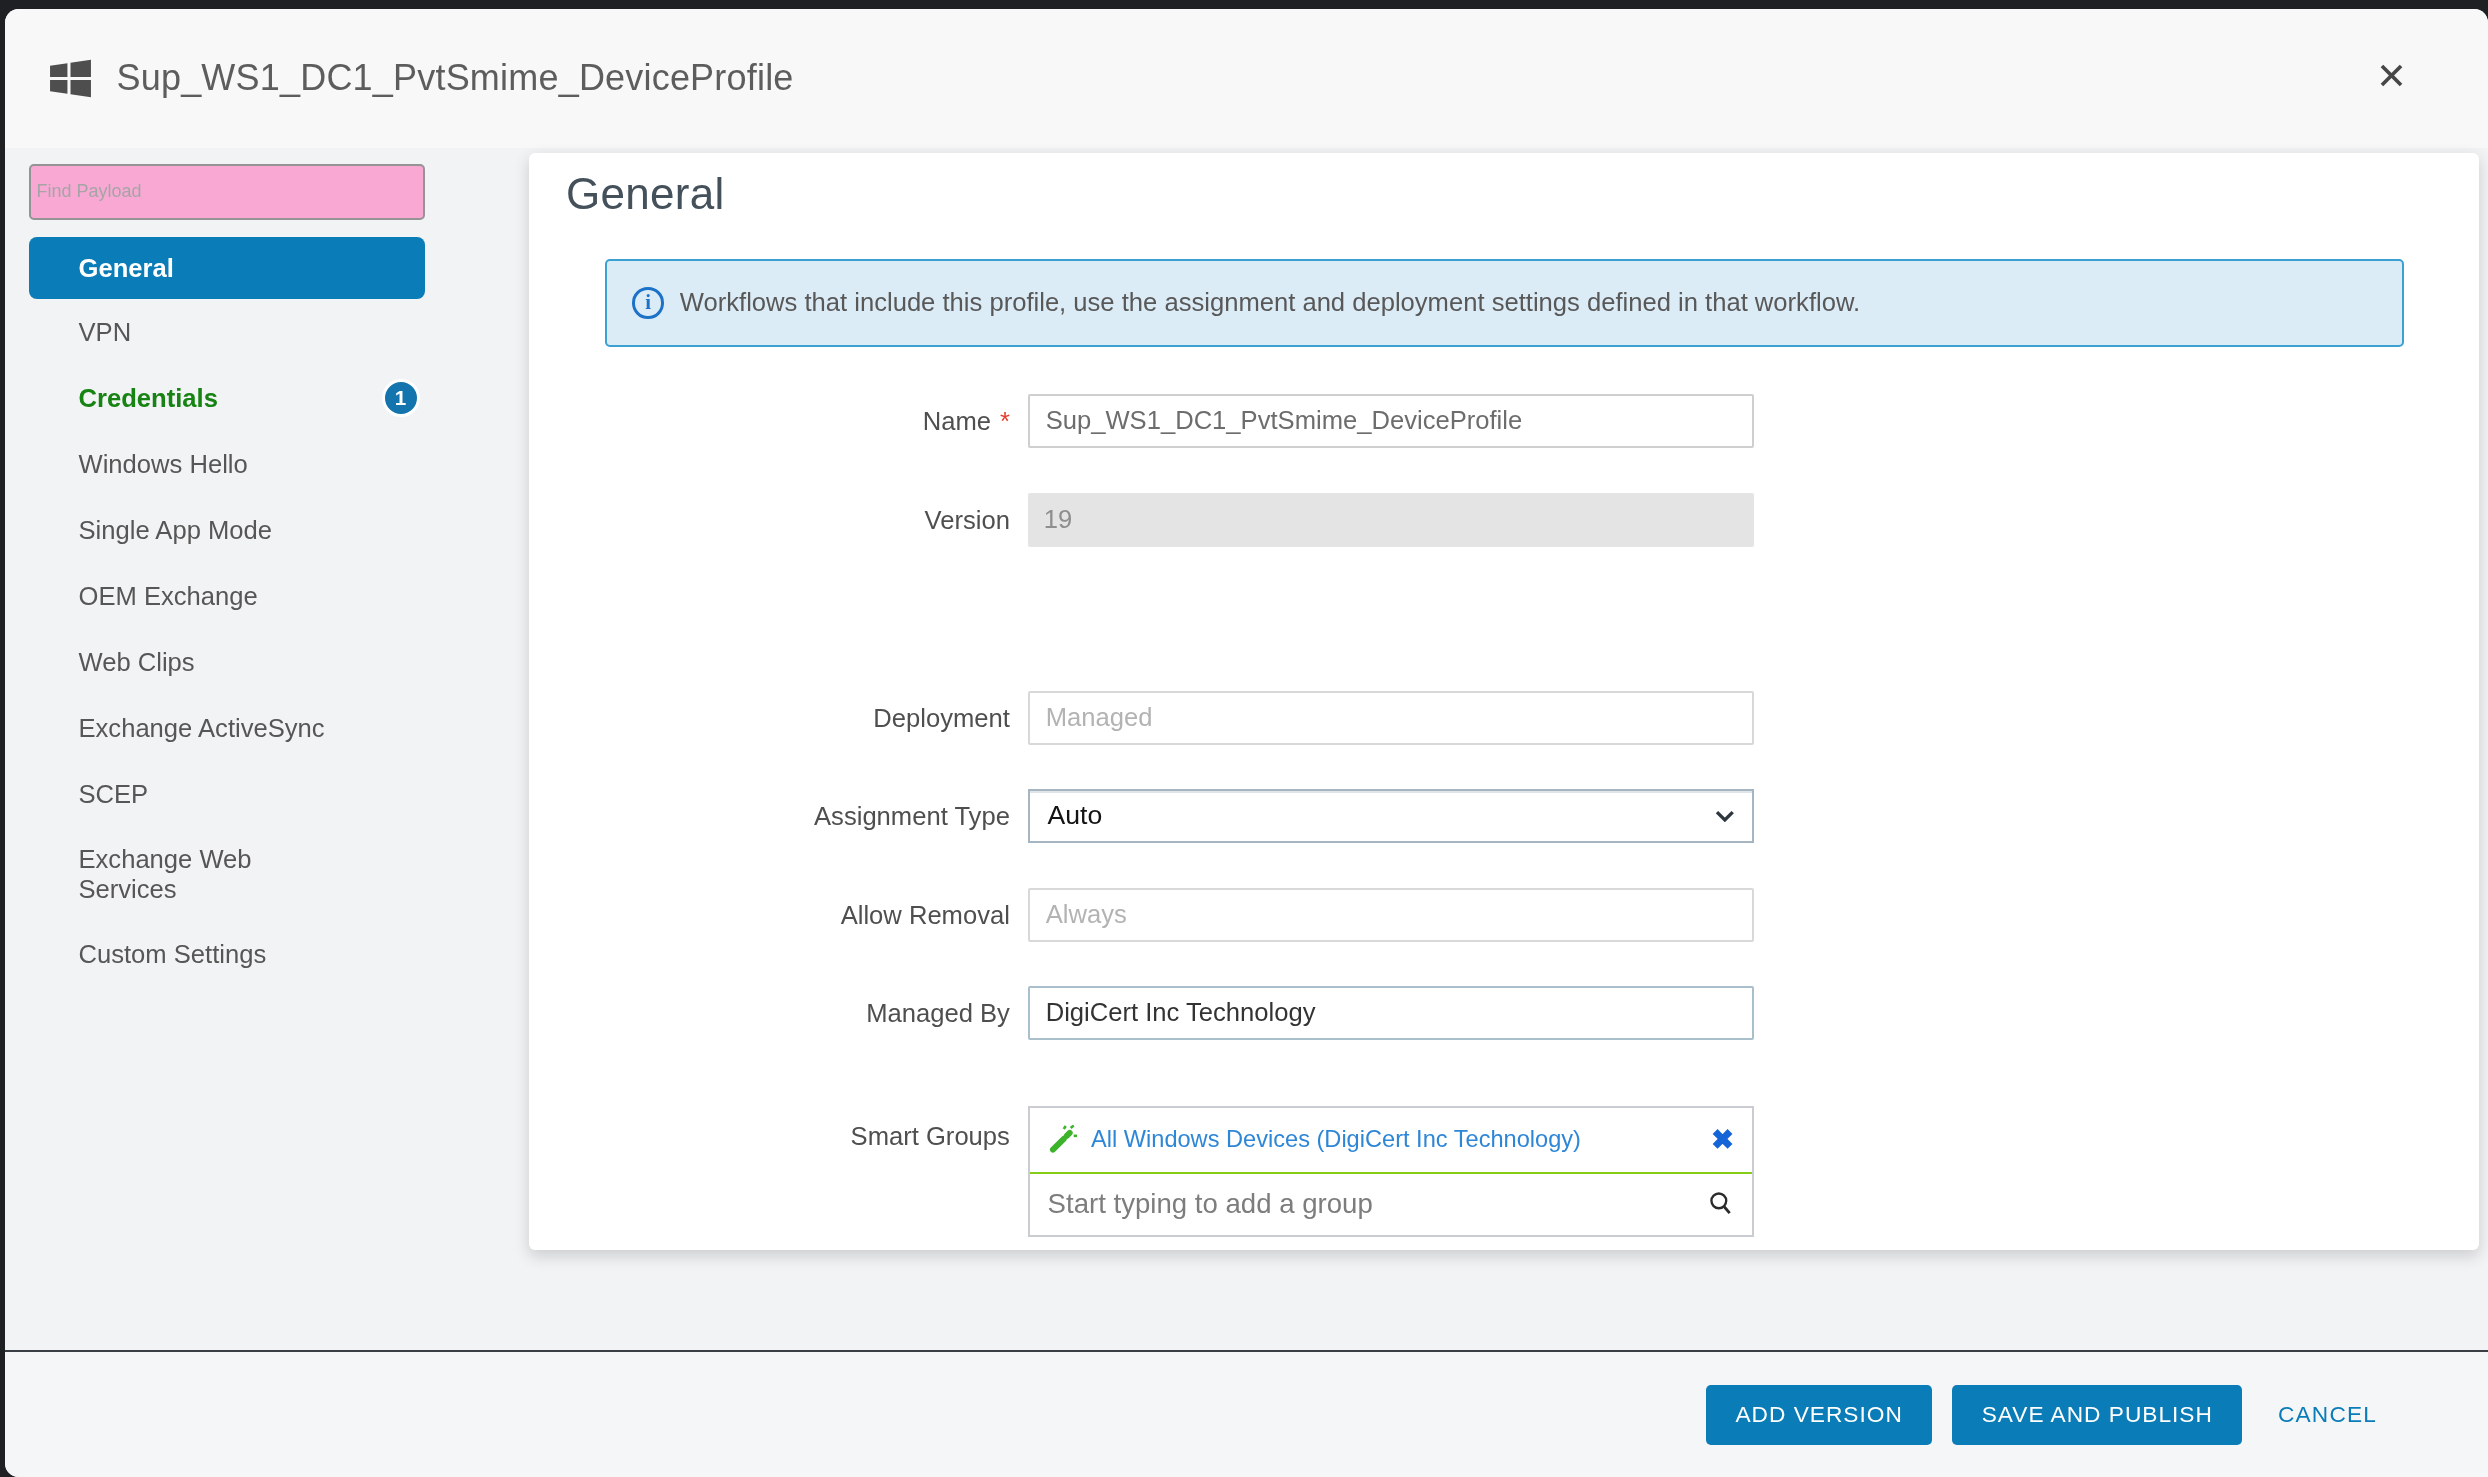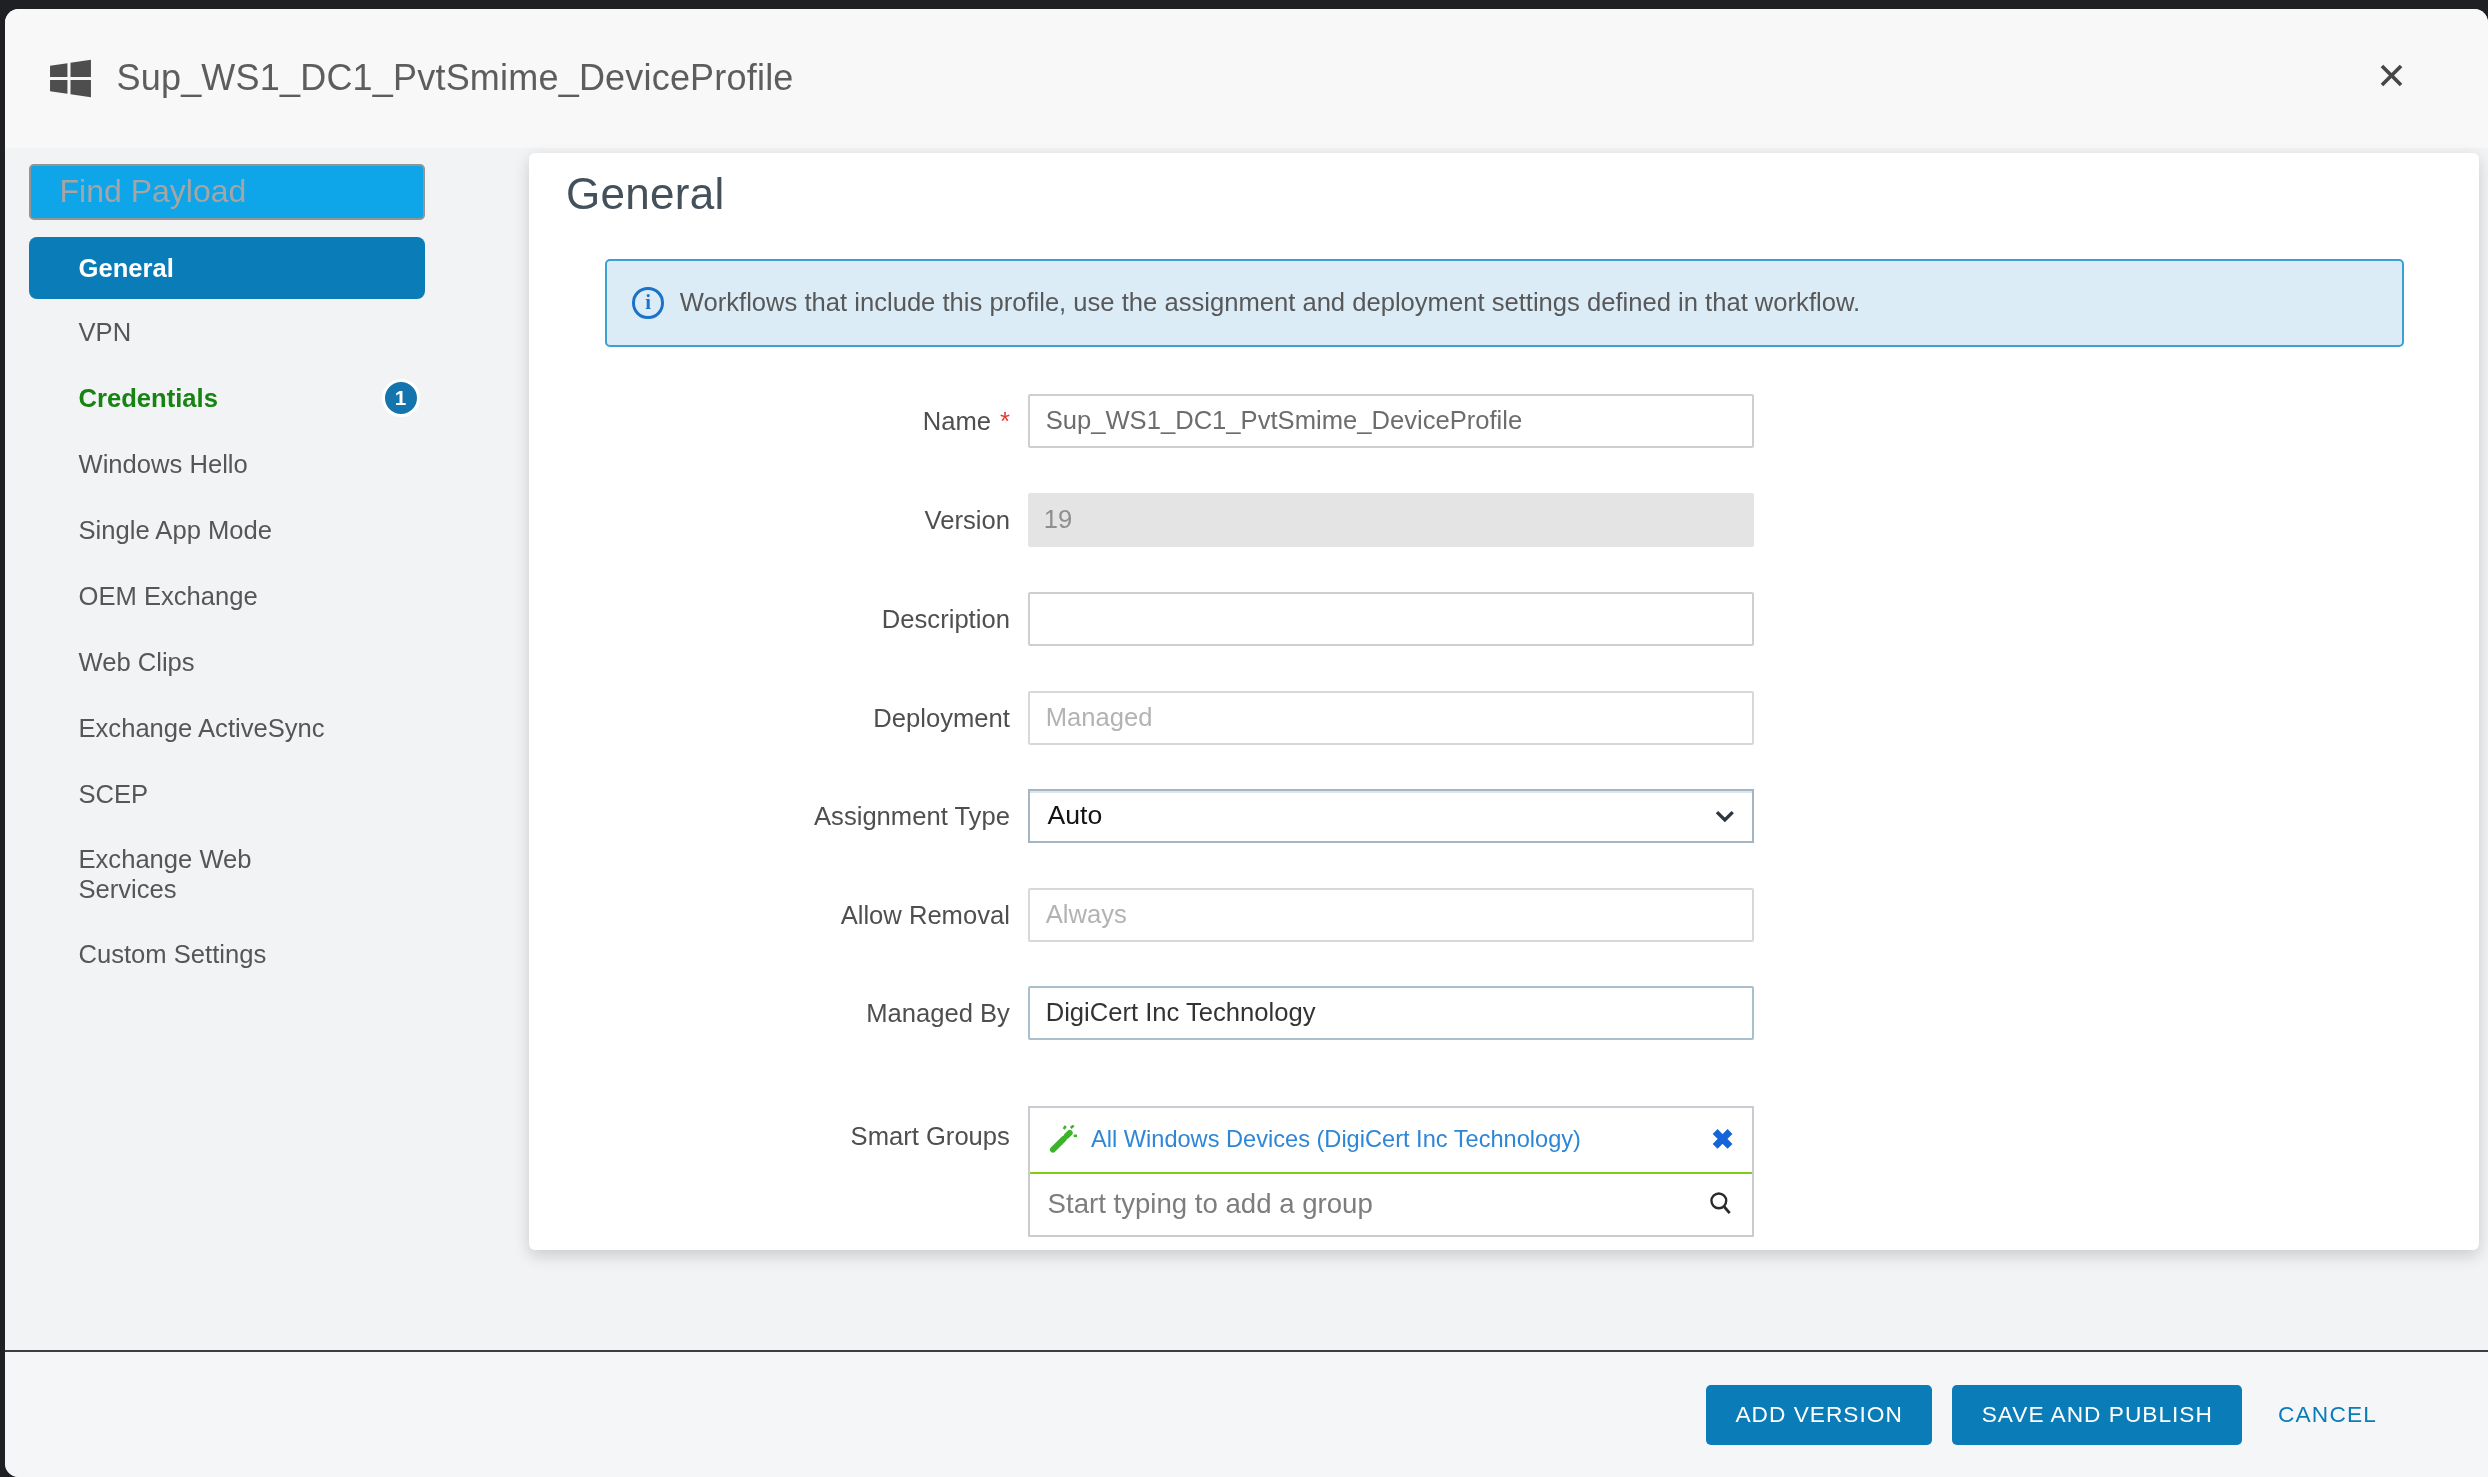--- a/index.html
+++ b/index.html
@@ -19,21 +19,21 @@
   .close-btn { position:absolute; right:81px; top:50%; transform:translateY(-54%);
                font-size:37px; color:#474747; cursor:pointer; line-height:1; background:none; border:none;
                font-family:"Liberation Sans", sans-serif; }
 
   
   .bodyarea { flex:1 1 auto; background:#f2f3f5; position:relative; }
 
   
   .sidebar { position:absolute; left:24.6px; top:15.8px; width:396px; }
   .find-input { width:100%; height:56px; border:2px solid #949494; border-radius:4.9px;
-                background:#0ea5e9; font-size:32px; padding:0 28px; color:#444;
+                background:#f9a8d4; font-size:18px; padding:0 5px; color:#444;
                 font-family:"Liberation Sans", sans-serif; }
   .find-input::placeholder { color:#a5a5a5; }
   .paylist { margin-top:17.7px; list-style:none; }
   .paylist li { min-height:66px; display:flex; align-items:center; padding-left:49px;
                 font-size:25.6px; color:#565656; position:relative; cursor:pointer;
                 white-space:pre-line; line-height:30.5px; }
   .paylist li.sel { background:#0a7cb8; color:#fff; border-radius:7.9px; font-weight:700;
                     min-height:62px; }
   .paylist li.green { color:#168312; font-weight:700; }
   .paylist li.tall { min-height:94px; }
@@ -148,24 +148,20 @@
           <span>Name</span><span class="req">*</span>
         </div>
         <div class="ctl"><input class="inp" value="Sup_WS1_DC1_PvtSmime_DeviceProfile" style=""></div>
       </div>
 
       <div class="row" style="top:340px">
         <div class="lbl">Version</div>
         <div class="ctl"><input class="inp ver" readonly="" value="19" style=""></div>
       </div>
 
-      <div class="row" style="top:439px">
-        <div class="lbl">Description</div>
-        <div class="ctl"><input class="inp" value="" style=""></div>
-      </div>
 
       <div class="row" style="top:538px">
         <div class="lbl">Deployment</div>
         <div class="ctl"><input class="inp ph" placeholder="Managed" style=""></div>
       </div>
 
       <div class="row" style="top:636px">
         <div class="lbl">Assignment Type</div>
         <div class="ctl">
           <div class="select">

